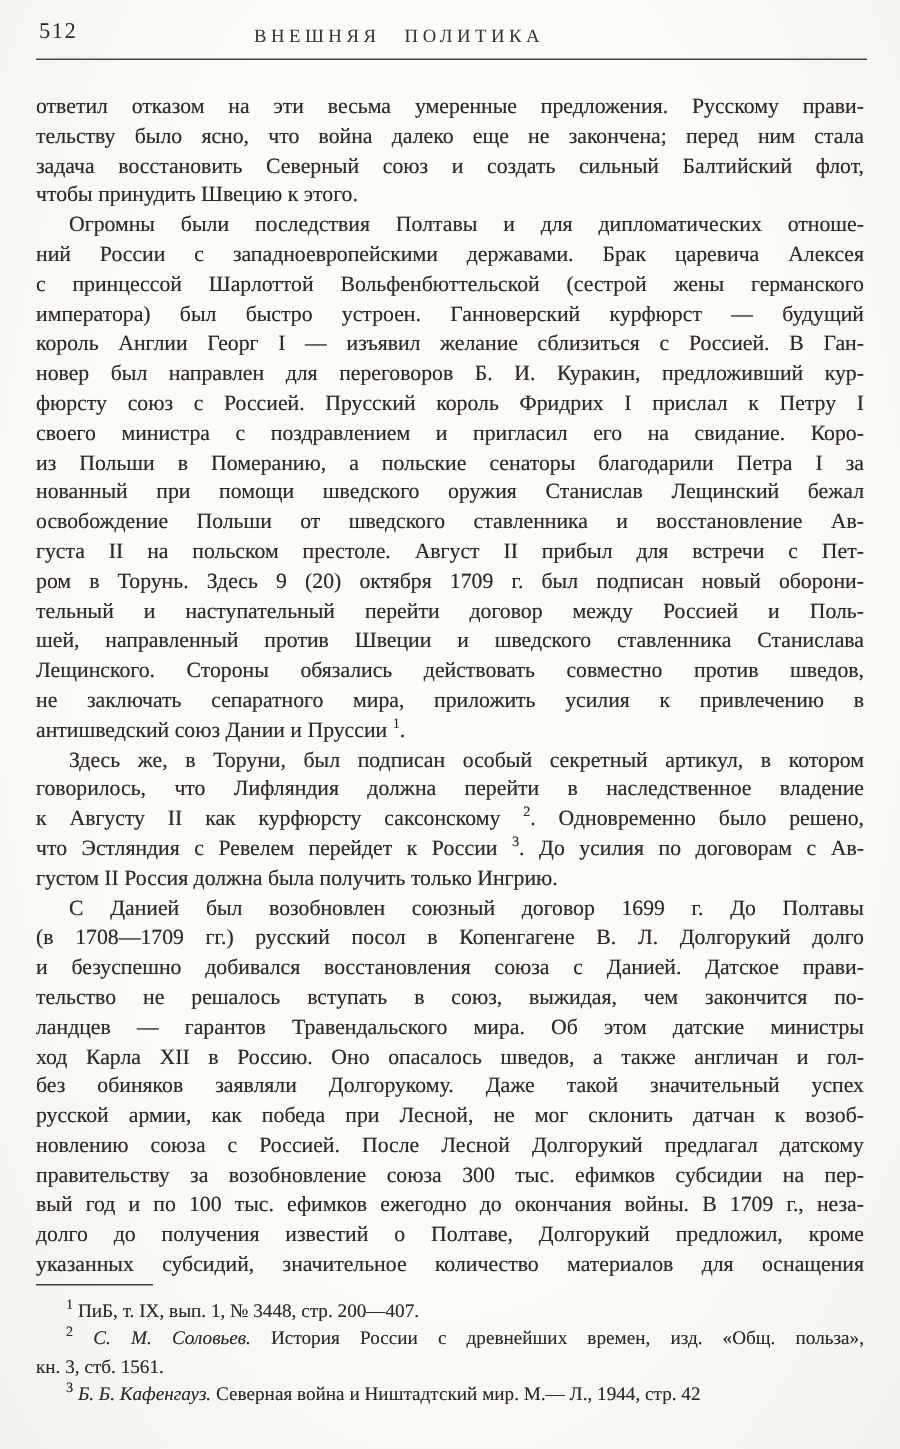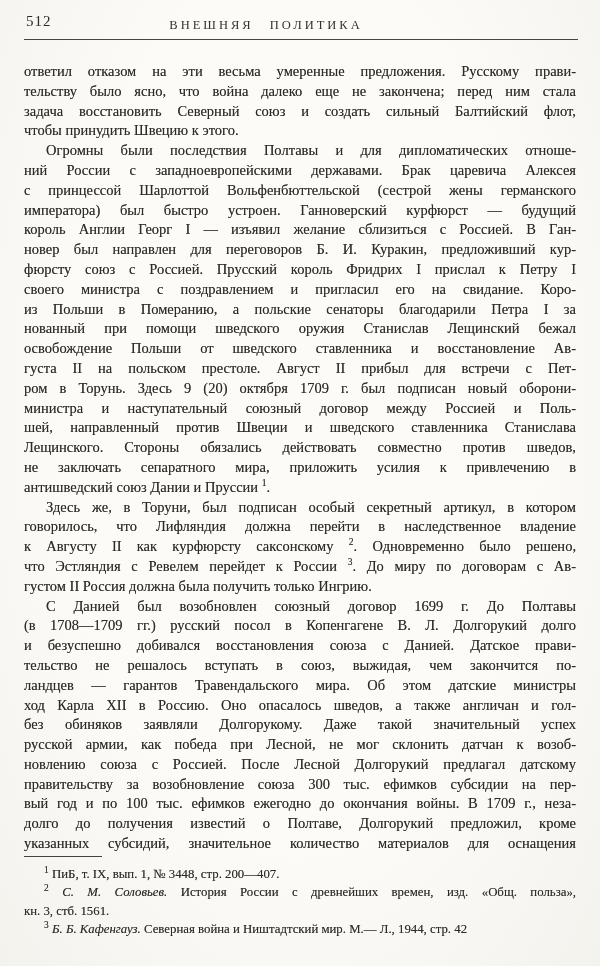--- a/index.html
+++ b/index.html
@@ -96,29 +96,29 @@
       <div class="body-line"><span>императора) был быстро устроен. Ганноверский курфюрст — будущий</span></div>
       <div class="body-line"><span>король Англии Георг I — изъявил желание сблизиться с Россией. В Ган-</span></div>
       <div class="body-line"><span>новер был направлен для переговоров Б. И. Куракин, предложивший кур-</span></div>
       <div class="body-line"><span>фюрсту союз с Россией. Прусский король Фридрих I прислал к Петру I</span></div>
       <div class="body-line"><span>своего министра с поздравлением и пригласил его на свидание. Коро-</span></div>
       <div class="body-line"><span>из Польши в Померанию, а польские сенаторы благодарили Петра I за</span></div>
       <div class="body-line"><span>нованный при помощи шведского оружия Станислав Лещинский бежал</span></div>
       <div class="body-line"><span>освобождение Польши от шведского ставленника и восстановление Ав-</span></div>
       <div class="body-line"><span>густа II на польском престоле. Август II прибыл для встречи с Пет-</span></div>
       <div class="body-line"><span>ром в Торунь. Здесь 9 (20) октября 1709 г. был подписан новый оборони-</span></div>
-      <div class="body-line"><span>министра и наступательный союзный договор между Россией и Поль-</span></div>
+      <div class="body-line"><span>тельный и наступательный перейти договор между Россией и Поль-</span></div>
       <div class="body-line"><span>шей, направленный против Швеции и шведского ставленника Станислава</span></div>
       <div class="body-line"><span>Лещинского. Стороны обязались действовать совместно против шведов,</span></div>
       <div class="body-line"><span>не заключать сепаратного мира, приложить усилия к привлечению в</span></div>
       <div class="body-line end"><span>антишведский союз Дании и Пруссии </span><sup>1</sup><span>.</span></div>
       <div class="body-line ind"><span>Здесь же, в Торуни, был подписан особый секретный артикул, в котором</span></div>
       <div class="body-line"><span>говорилось, что Лифляндия должна перейти в наследственное владение</span></div>
       <div class="body-line"><span>к Августу II как курфюрсту саксонскому </span><sup>2</sup><span>. Одновременно было решено,</span></div>
-      <div class="body-line"><span>что Эстляндия с Ревелем перейдет к России </span><sup>3</sup><span>. До миру по договорам с Ав-</span></div>
+      <div class="body-line"><span>что Эстляндия с Ревелем перейдет к России </span><sup>3</sup><span>. До усилия по договорам с Ав-</span></div>
       <div class="body-line end"><span>густом II Россия должна была получить только Ингрию.</span></div>
       <div class="body-line ind"><span>С Данией был возобновлен союзный договор 1699 г. До Полтавы</span></div>
       <div class="body-line"><span>(в 1708—1709 гг.) русский посол в Копенгагене В. Л. Долгорукий долго</span></div>
       <div class="body-line"><span>и безуспешно добивался восстановления союза с Данией. Датское прави-</span></div>
       <div class="body-line"><span>тельство не решалось вступать в союз, выжидая, чем закончится по-</span></div>
       <div class="body-line"><span>ландцев — гарантов Травендальского мира. Об этом датские министры</span></div>
       <div class="body-line"><span>ход Карла XII в Россию. Оно опасалось шведов, а также англичан и гол-</span></div>
       <div class="body-line"><span>без обиняков заявляли Долгорукому. Даже такой значительный успех</span></div>
       <div class="body-line"><span>русской армии, как победа при Лесной, не мог склонить датчан к возоб-</span></div>
       <div class="body-line"><span>новлению союза с Россией. После Лесной Долгорукий предлагал датскому</span></div>

